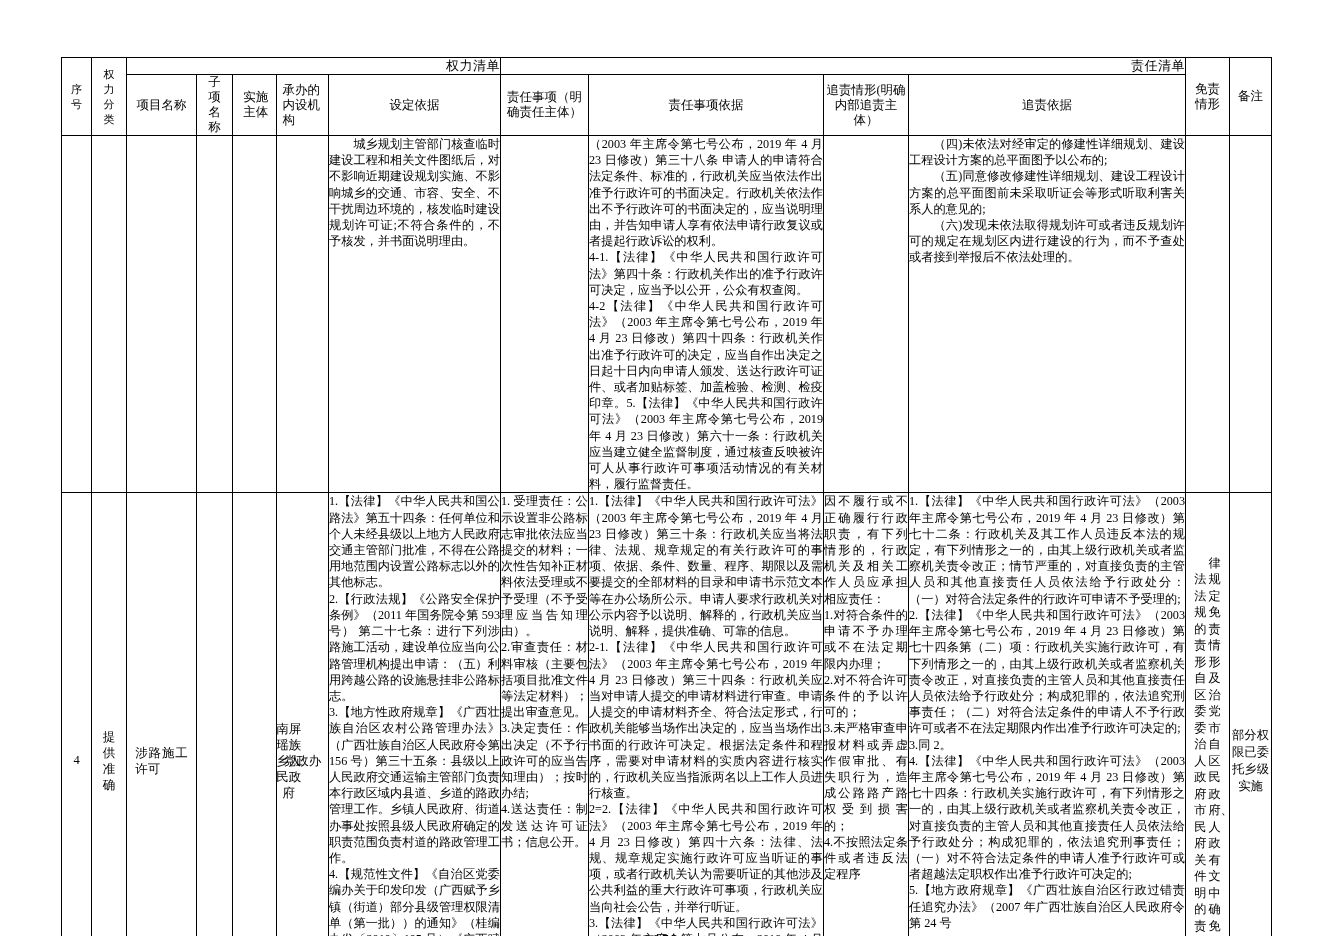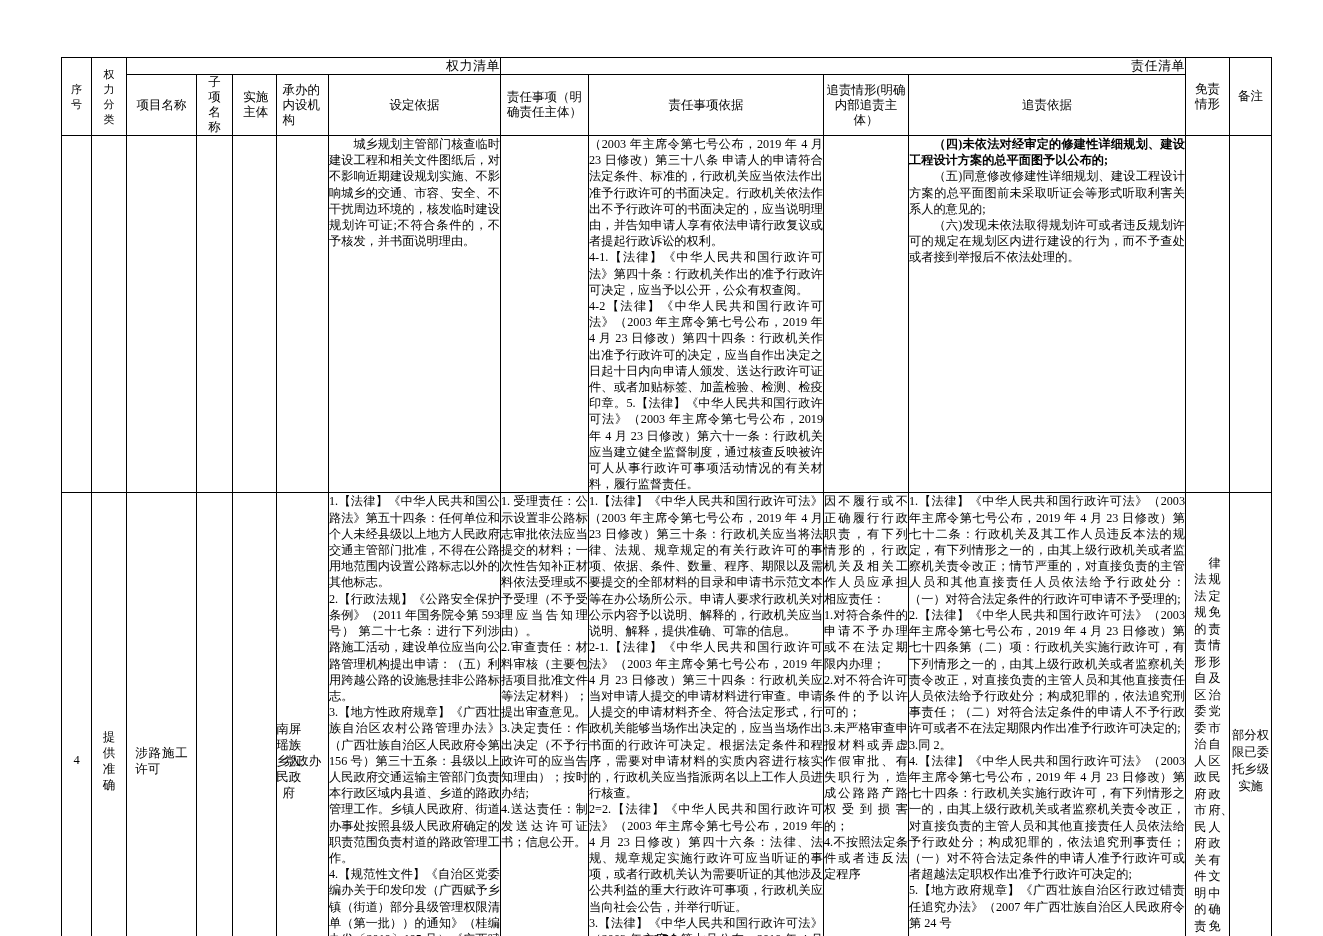--- a/index.html
+++ b/index.html
@@ -227,21 +227,21 @@
                 <p>4-2【法律】《中华人民共和国行政许可法》（2003 年主席令第七号公布，2019 年 4 月 23 日修改）第四十四条：行政机关作出准予行政许可的决定，应当自作出决定之日起十日内向申请人颁发、送达行政许可证件、或者加贴标签、加盖检验、检测、检疫印章。5.【法律】《中华人民共和国行政许可法》（2003 年主席令第七号公布，2019 年 4 月 23 日修改）第六十一条：行政机关应当建立健全监督制度，通过核查反映被许可人从事行政许可事项活动情况的有关材料，履行监督责任。</p>
               </div>
         </td>
         <td class="body-cell">
           <div class="para-block">
                 <p></p>
               </div>
         </td>
         <td class="body-cell">
           <div class="para-block indent2">
-                <p style="text-indent: 2em; font-weight: bold;">（四)未依法对经审定的修建性详细规划、建设工程设计方案的总平面图予以公布的;</p>
+                <p style="text-indent: 2em;">（四)未依法对经审定的修建性详细规划、建设工程设计方案的总平面图予以公布的;</p>
                 <p style="text-indent: 2em;">（五)同意修改修建性详细规划、建设工程设计方案的总平面图前未采取听证会等形式听取利害关系人的意见的;</p>
                 <p style="text-indent: 2em;">（六)发现未依法取得规划许可或者违反规划许可的规定在规划区内进行建设的行为，而不予查处或者接到举报后不依法处理的。</p>
               </div>
         </td>
         <td class="mid-center"></td>
         <td class="mid-center"></td>
       </tr>
 
       <tr>
         <td class="num-cell">4</td>

